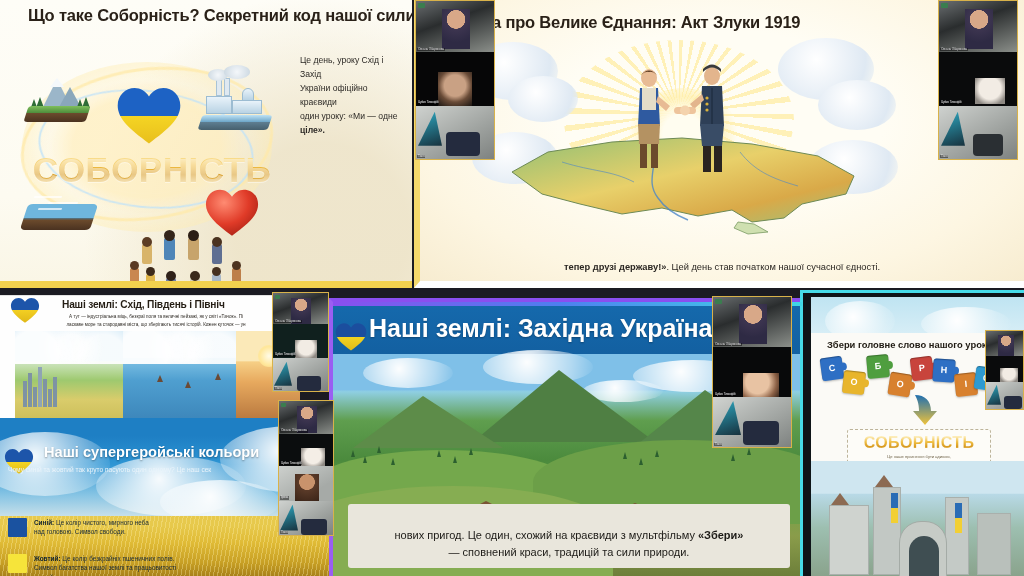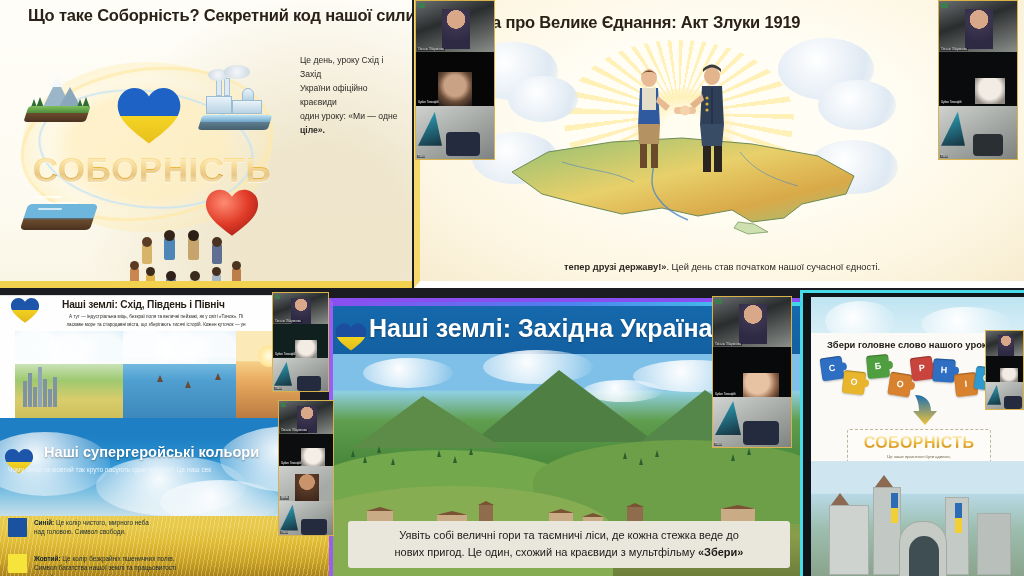--- a/index.html
+++ b/index.html
@@ -582,22 +582,23 @@
       <div class="house" style="left:34px;top:156px;width:26px;height:16px"></div>
       <div class="house" style="left:104px;top:160px;width:30px;height:18px"></div>
       <div class="house" style="left:146px;top:150px;width:14px;height:30px;background:#8f6d4c"></div>
       <div class="house" style="left:216px;top:158px;width:24px;height:16px"></div>
       <div class="house" style="left:250px;top:162px;width:20px;height:14px"></div>
       <div class="house" style="left:294px;top:152px;width:16px;height:28px;background:#8f6d4c"></div>
       <div class="house" style="left:388px;top:154px;width:34px;height:22px"></div>
     </div>
 
     <div class="cap">
-      <span>Уявіть собі величні гори та таємничі ліси, де кожна стежка веде до</span><br>
+      <br>
       <span>нових пригод. Це один, схожий на краєвиди з мультфільму </span><b>«Збери»</b><br>
+      <span>— сповнений краси, традицій та сили природи.</span>
     </div>
   </div>
 
   <div class="panel" id="p6">
     <div class="sky">
       <div class="cl" style="left:14px;top:4px;width:70px;height:40px"></div>
       <div class="cl" style="left:110px;top:10px;width:90px;height:34px"></div>
     </div>
 
     <div class="card">

